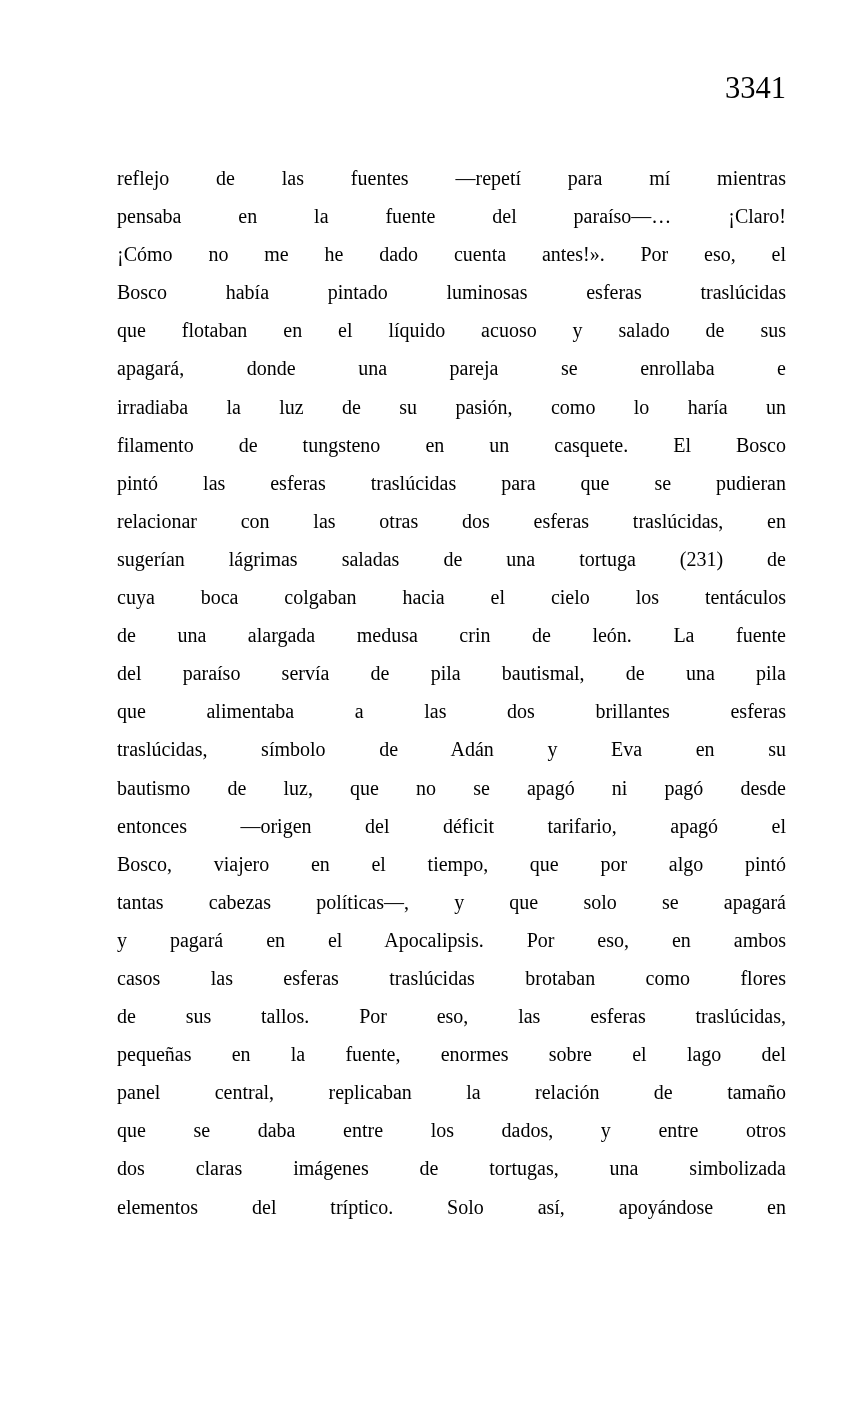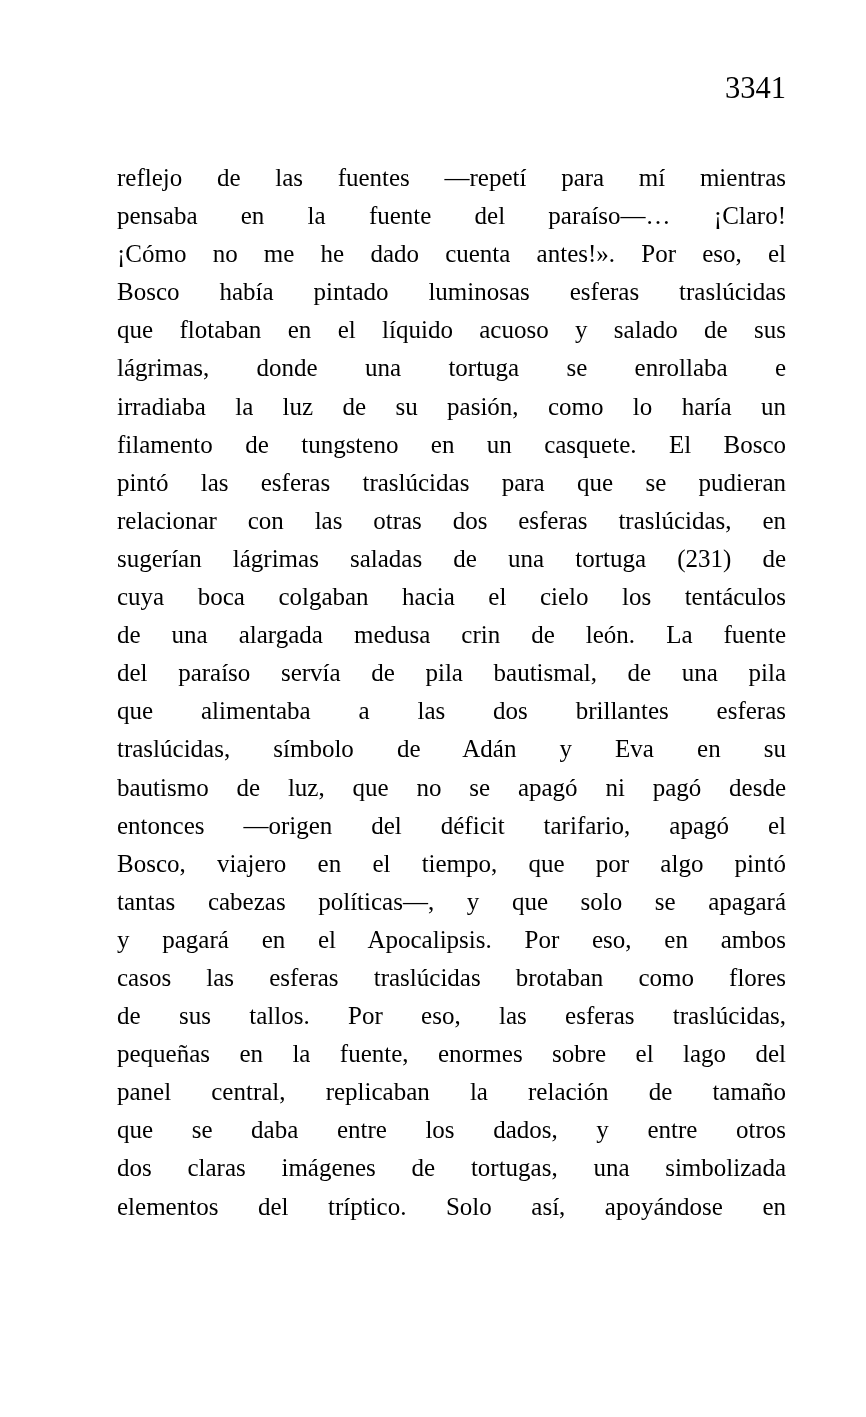--- a/index.html
+++ b/index.html
@@ -23,21 +23,21 @@
     font-size: 30.5px;
     line-height: 38px;
     text-align: right;
     font-family: Liberation Serif, serif;
   }
   .body-text {
     position: absolute;
     left: 117px;
     top: 159px;
     width: 669px;
-    font-size: 25px;
+    font-size: 20px;
     line-height: 38.1px;
   }
   .body-text .line {
     height: 38.1px;
     overflow: hidden;
     text-align: justify;
     text-align-last: justify;
     text-justify: inter-word;
     hyphens: none;
     white-space: normal;
@@ -47,21 +47,21 @@
 <body>
 
 <div class="page">
   <div class="page-number">3341</div>
   <div class="body-text">
       <div class="line">reflejo de las fuentes —repetí para mí mientras</div>
       <div class="line">pensaba en la fuente del paraíso—… ¡Claro!</div>
       <div class="line">¡Cómo no me he dado cuenta antes!». Por eso, el</div>
       <div class="line">Bosco había pintado luminosas esferas traslúcidas</div>
       <div class="line">que flotaban en el líquido acuoso y salado de sus</div>
-      <div class="line">lágrimas, donde una tortuga se enrollaba e</div>
+      <div class="line">apagará, donde una pareja se enrollaba e</div>
       <div class="line">irradiaba la luz de su pasión, como lo haría un</div>
       <div class="line">filamento de tungsteno en un casquete. El Bosco</div>
       <div class="line">pintó las esferas traslúcidas para que se pudieran</div>
       <div class="line">relacionar con las otras dos esferas traslúcidas, en</div>
       <div class="line">sugerían lágrimas saladas de una tortuga (231) de</div>
       <div class="line">cuya boca colgaban hacia el cielo los tentáculos</div>
       <div class="line">de una alargada medusa crin de león. La fuente</div>
       <div class="line">del paraíso servía de pila bautismal, de una pila</div>
       <div class="line">que alimentaba a las dos brillantes esferas</div>
       <div class="line">traslúcidas, símbolo de Adán y Eva en su</div>

